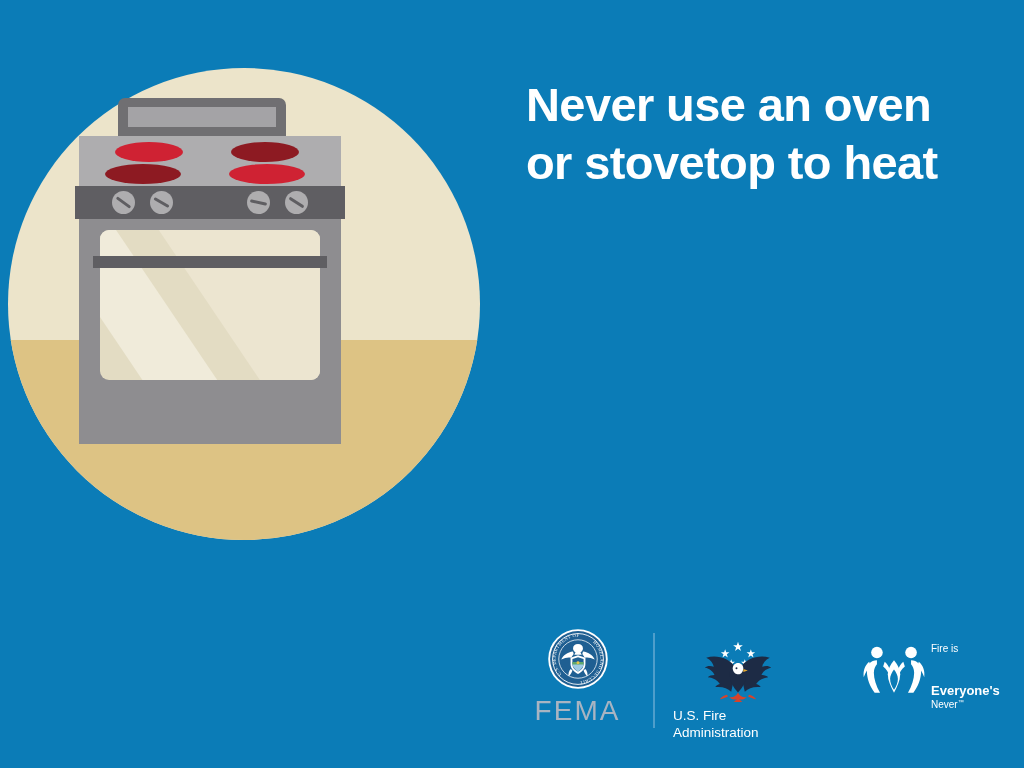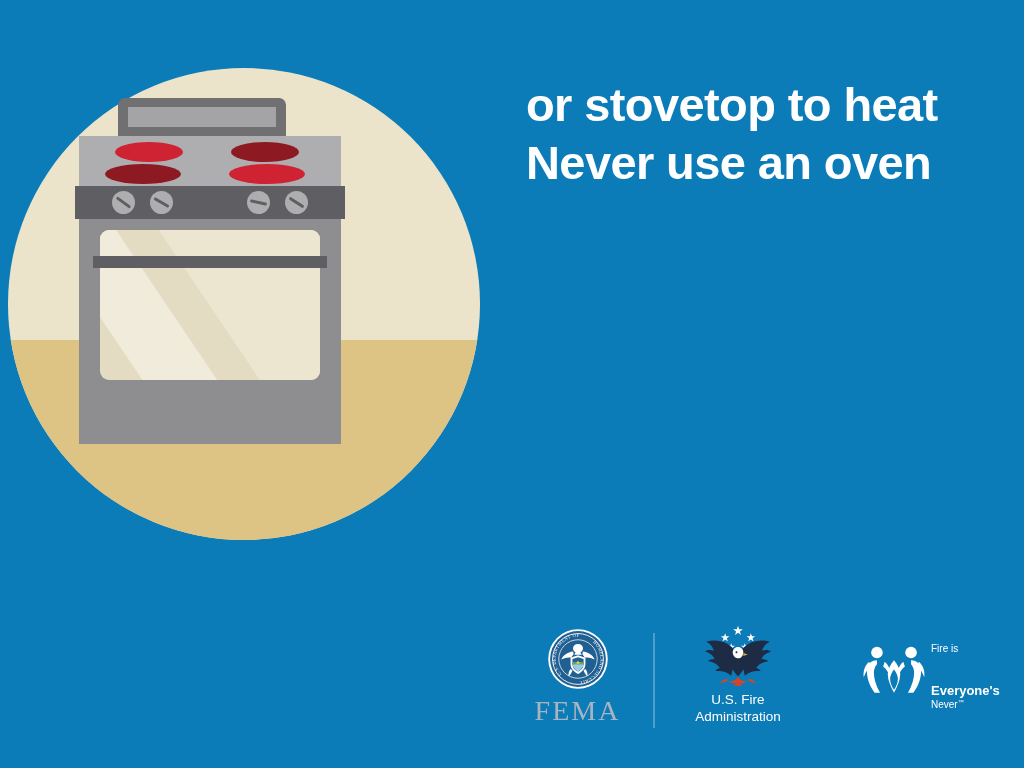--- a/index.html
+++ b/index.html
@@ -199,37 +199,37 @@
   #fema-logo { left: 15px; top: 0; width: 115px; text-align: center; }
   .dhs-seal {
     position: relative;
     width: 62px;
     height: 62px;
     margin: 3px auto 0 auto;
   }
   .fema-wordmark {
     margin-top: 5px;
     color: #a8b4c2;
-    font-family: Liberation Serif, serif;
+    font-family: Liberation Sans, sans-serif;
     font-size: 28px;
     letter-spacing: 2px;
   }
 
   
   .logo-divider {
     position: absolute;
     left: 148px;
     top: 8px;
     width: 2px;
     height: 95px;
     background: #4e9ecb;
   }
 
   
-  #usfa-logo { left: 168px; top: 0; width: 130px; text-align: center; }
+  #usfa-logo { left: 168px; top: 16px; width: 130px; text-align: left; }
   .usfa-eagle { position: relative; width: 92px; height: 62px; margin: 0 auto; }
   .usfa-wordmark {
     margin-top: 5px;
     color: #ffffff;
     font-size: 13.5px;
     line-height: 1.25;
   }
 
   
   #fief-logo { left: 358px; top: 18px; width: 150px; }
@@ -282,22 +282,22 @@
         <div class="oven-window">
           <div class="oven-glare-a"></div>
           <div class="oven-glare-b"></div>
         </div>
         <div class="oven-handle"></div>
       </div>
     </div>
   </div>
 
   <div id="headline">
+    <div>Never use an oven</div>
     <div>or stovetop to heat</div>
-    <div>Never use an oven</div>
   </div>
 
   <div id="logo-bar">
 
     <div class="logo-group" id="fema-logo">
       <div class="dhs-seal">
         <svg viewBox="0 0 100 100" width="62" height="62" aria-hidden="true">
           <circle cx="50" cy="50" r="48" fill="#ffffff"></circle>
           <circle cx="50" cy="50" r="45" fill="#1f5f92"></circle>
           <circle cx="50" cy="50" r="41" fill="none" stroke="#ffffff" stroke-width="1.4"></circle>

